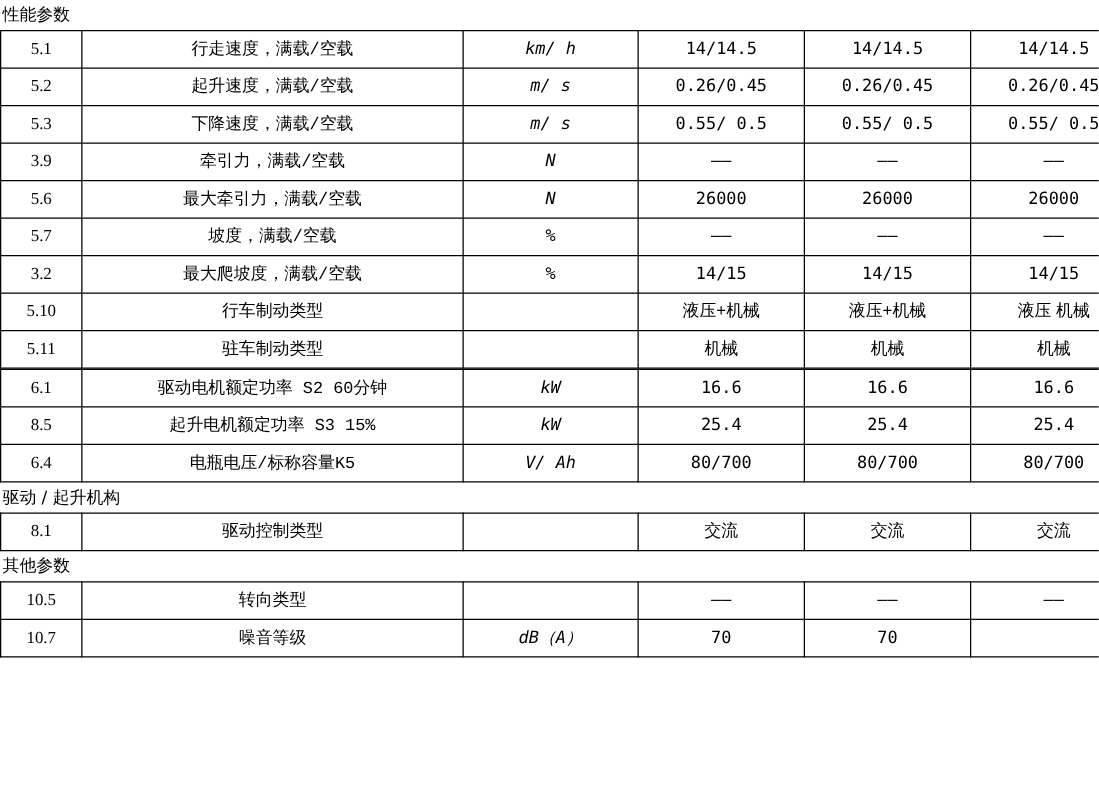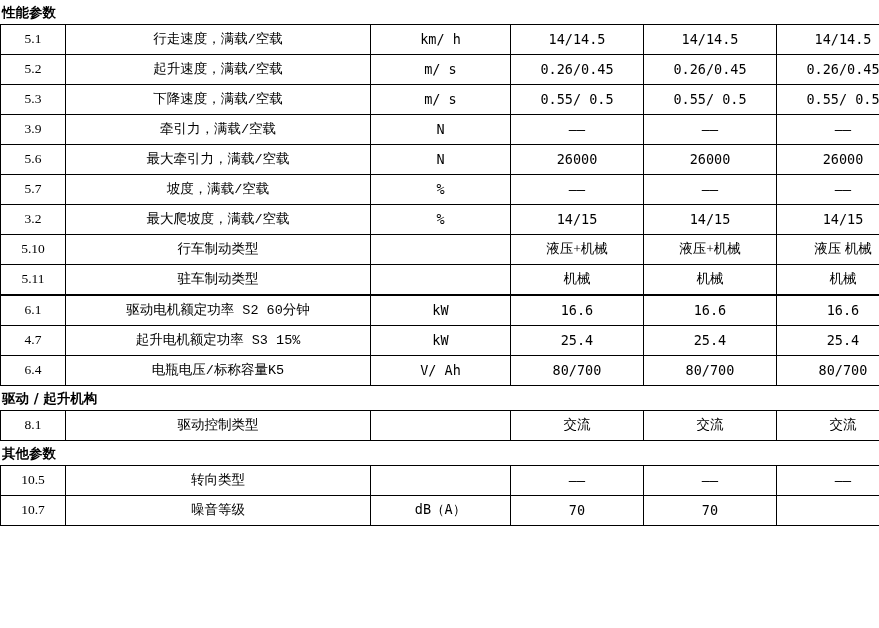--- a/index.html
+++ b/index.html
@@ -18,21 +18,20 @@
     width: 879px;
     box-sizing: border-box;
     padding: 0;
   }
   .section-title {
     font-family: "DejaVu Sans", sans-serif;
     font-size: 13.5px;
     line-height: 1.1;
     padding: 5px 0 4px 2px;
     white-space: nowrap;
-    font-weight: bold;
   }
   table.spec {
     border-collapse: collapse;
     width: 879px;
     table-layout: fixed;
   }
   table.spec td {
     border: 1px solid #000000;
     height: 29px;
     font-size: 13.5px;
@@ -49,28 +48,29 @@
   }
   td.c-name {
     width: 300px;
     font-family: Liberation Mono, monospace;
     font-size: 13.5px;
   }
   td.c-unit {
     width: 135px;
     font-family: "DejaVu Sans Mono", monospace;
     font-size: 13px;
+    font-style: italic;
   }
   td.c-val {
     width: 128px;
     font-family: "DejaVu Sans Mono", monospace;
     font-size: 13px;
   }
   td.c-val.cjk {
-    font-family: Liberation Serif, serif;
+    font-family: Liberation Sans, sans-serif;
     font-size: 13.5px;
   }
 </style>
 </head>
 <body>
 
 <div class="sheet">
   <div id="sections-root">
       <div class="section-title">性能参数</div>
       <table class="spec">
@@ -153,21 +153,21 @@
         <tbody>
           <tr>
             <td class="c-num">6.1</td>
             <td class="c-name">驱动电机额定功率 S2 60分钟</td>
             <td class="c-unit">kW</td>
             <td class="c-val">16.6</td>
             <td class="c-val">16.6</td>
             <td class="c-val">16.6</td>
           </tr>
           <tr>
-            <td class="c-num">4.7</td>
+            <td class="c-num">8.5</td>
             <td class="c-name">起升电机额定功率 S3 15%</td>
             <td class="c-unit">kW</td>
             <td class="c-val">25.4</td>
             <td class="c-val">25.4</td>
             <td class="c-val">25.4</td>
           </tr>
           <tr>
             <td class="c-num">6.4</td>
             <td class="c-name">电瓶电压/标称容量K5</td>
             <td class="c-unit">V/ Ah</td>

